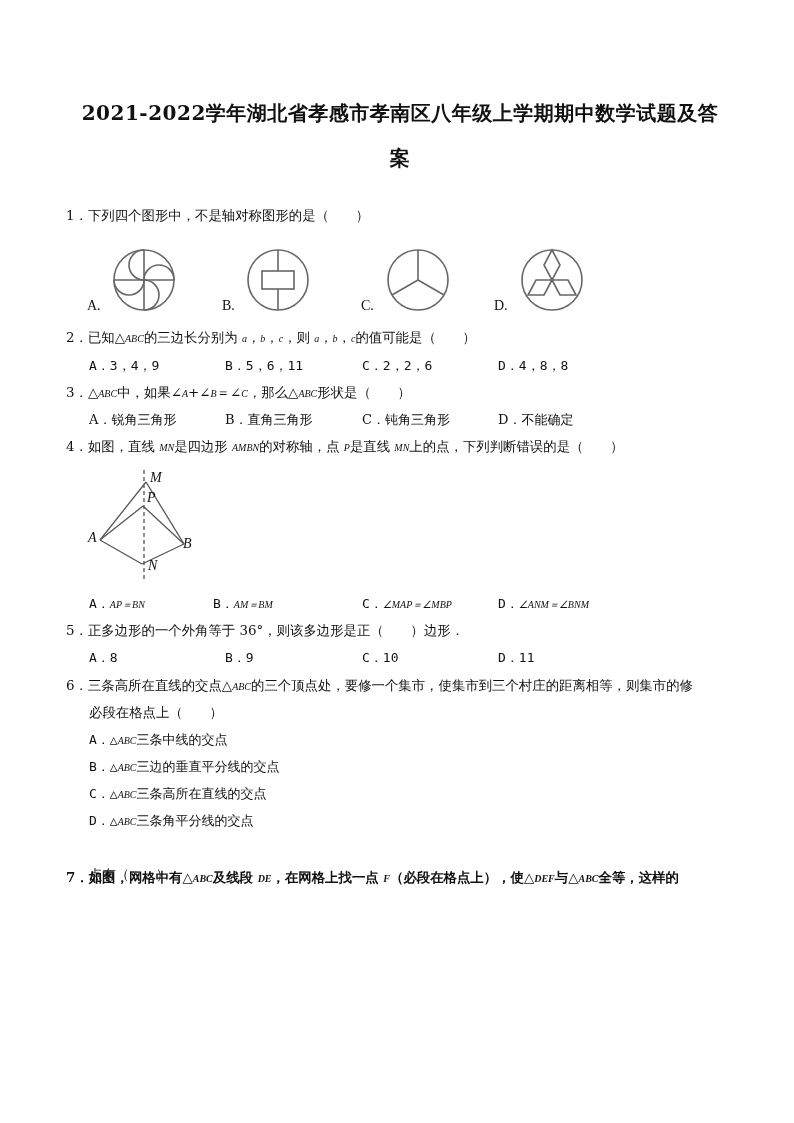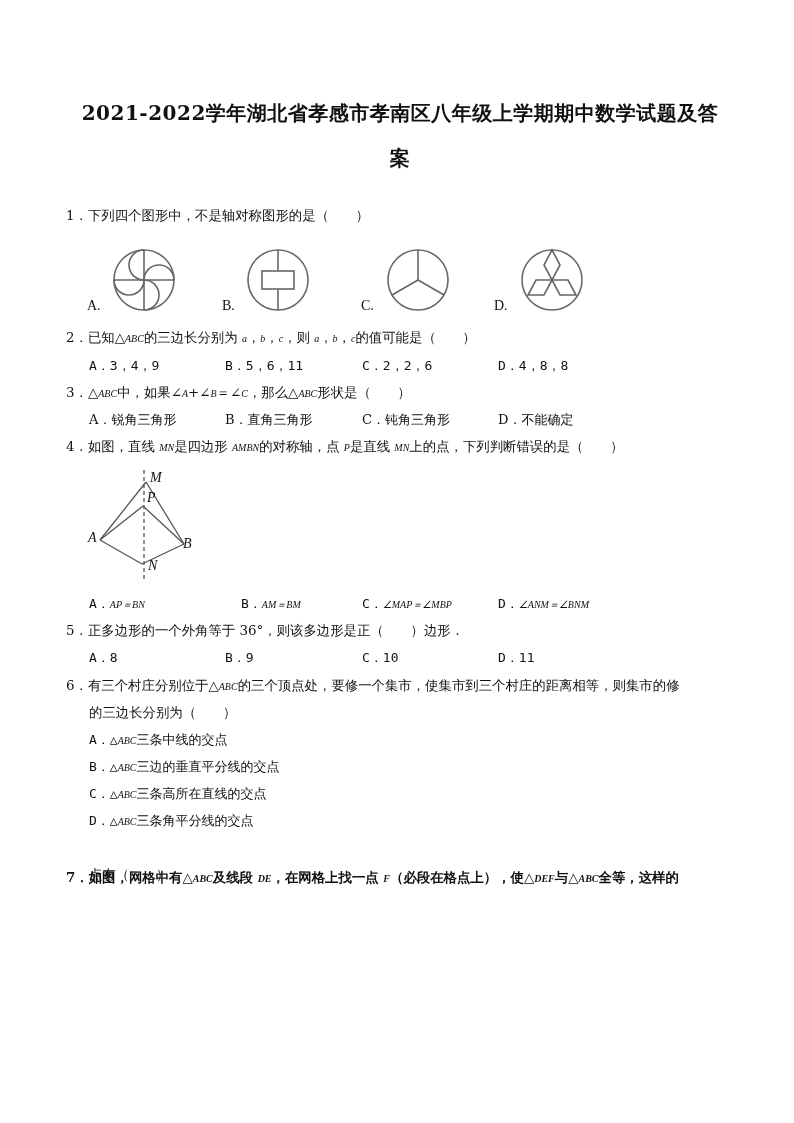--- a/index.html
+++ b/index.html
@@ -107,36 +107,36 @@
       <line x1="54" y1="94" x2="96" y2="74"></line>
     </svg>
     <span class="figlabel" style="left:62px; top:0px; font-style:italic;">M</span>
     <span class="figlabel" style="left:59px; top:20px; font-style:italic;">P</span>
     <span class="figlabel" style="left:0px; top:60px; font-style:italic;">A</span>
     <span class="figlabel" style="left:95px; top:66px; font-style:italic;">B</span>
     <span class="figlabel" style="left:60px; top:88px; font-style:italic;">N</span>
   </div>
 
   <div class="opt" style="top:595px; left:89px;"><span>A．</span><span class="i">AP＝BN</span></div>
-  <div class="opt" style="top:595px; left:241px;"><span>B．</span><span class="i">AM＝BM</span></div>
+  <div class="opt" style="top:595px; left:213px;"><span>B．</span><span class="i">AM＝BM</span></div>
   <div class="opt" style="top:595px; left:362px;"><span>C．</span><span class="i">∠MAP＝∠MBP</span></div>
   <div class="opt" style="top:595px; left:498px;"><span>D．</span><span class="i">∠ANM＝∠BNM</span></div>
 
   <div class="line" style="top:622px; left:66px;">
     <span>5．</span><span>正多边形的一个外角等于 36°，则该多边形是正（　　）边形．</span>
   </div>
   <div class="opt" style="top:649px; left:89px;">A．8</div>
   <div class="opt" style="top:649px; left:225px;">B．9</div>
   <div class="opt" style="top:649px; left:362px;">C．10</div>
   <div class="opt" style="top:649px; left:498px;">D．11</div>
 
   <div class="line" style="top:677px; left:66px;">
-    <span>6．</span><span>有三个村庄分别位于△</span><span class="i">ABC</span><span>的三个顶点处，要修一个集市，使集市到三个村庄的距离相等，则集市的修</span>
+    <span>6．</span><span>三条高所在直线的交点△</span><span class="i">ABC</span><span>的三个顶点处，要修一个集市，使集市到三个村庄的距离相等，则集市的修</span>
   </div>
-  <div class="line" style="top:704px; left:89px;">的三边长分别为（　　）</div>
+  <div class="line" style="top:704px; left:89px;">必段在格点上（　　）</div>
 
   <div class="opt" style="top:731px; left:89px;"><span>A．△</span><span class="i">ABC</span><span class="optcn">三条中线的交点</span></div>
   <div class="opt" style="top:758px; left:89px;"><span>B．△</span><span class="i">ABC</span><span class="optcn">三边的垂直平分线的交点</span></div>
   <div class="opt" style="top:785px; left:89px;"><span>C．△</span><span class="i">ABC</span><span class="optcn">三条高所在直线的交点</span></div>
   <div class="opt" style="top:812px; left:89px;"><span>D．△</span><span class="i">ABC</span><span class="optcn">三条角平分线的交点</span></div>
 
   <div class="line" style="top:868px; left:66px;font-weight:bold;">
     <span>7．</span><span>如图，网格中有△</span><span class="i">ABC</span><span>及线段 </span><span class="i">DE</span><span>，在网格上找一点 </span><span class="i">F</span><span>（必段在格点上），使△</span><span class="i">DEF</span><span>与△</span><span class="i">ABC</span><span>全等，这样的</span>
   </div>
   <div class="line" style="top:866px; left:89px;">点有（　　）</div>

